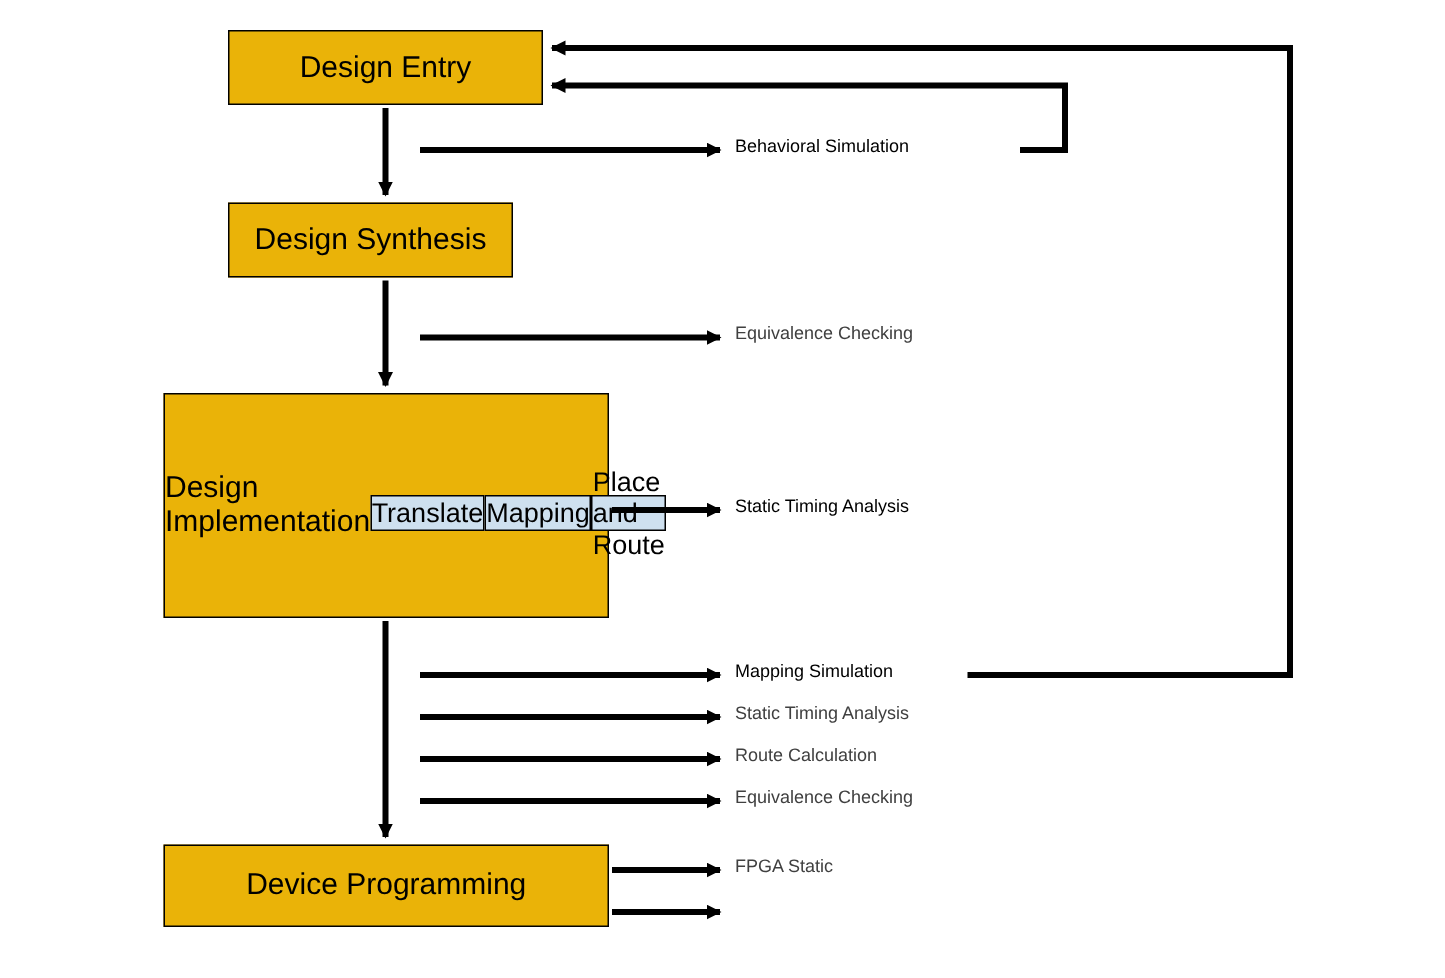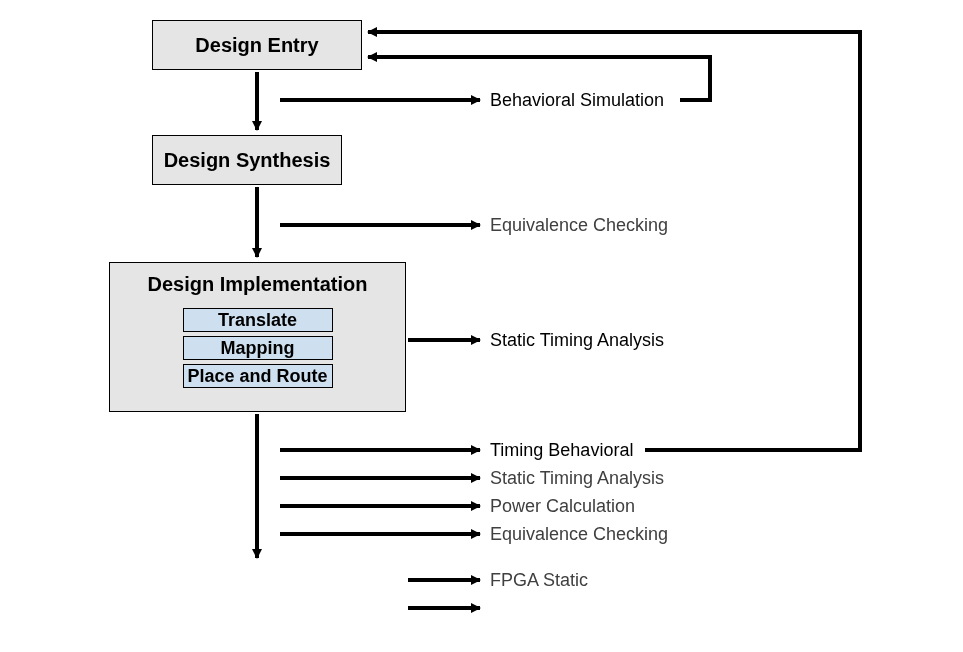--- a/index.html
+++ b/index.html
@@ -10,31 +10,30 @@
     background: #ffffff;
     font-family: Arial, Helvetica, sans-serif;
   }
   .stage {
     position: relative;
     width: 963px;
     height: 652px;
   }
   .box {
     position: absolute;
-    background: #e5e5e5;
+    background: #eab308;
     border: 1.5px solid #000;
     display: flex;
     align-items: center;
     justify-content: center;
     font-size: 20px;
     box-sizing: border-box;
-    font-weight: bold;
   }
   .impl-box {
-    flex-direction: column;
+    flex-direction: row;
     justify-content: flex-start;
     padding-top: 10px;
   }
   .impl-title {
     font-size: 20px;
     margin-bottom: 10px;
   }
   .sub-box {
     background: #cee0ef;
     border: 1.2px solid #000;
@@ -42,21 +41,21 @@
     height: 24px;
     margin: 2px 0;
     display: flex;
     align-items: center;
     justify-content: center;
     font-size: 18px;
     box-sizing: border-box;
   }
   .label {
     position: absolute;
-    font-size: 18px;
+    font-size: 12px;
     white-space: nowrap;
   }
   .red { color: #404040; }
   svg.overlay {
     position: absolute;
     left: 0; top: 0;
     width: 963px;
     height: 652px;
     pointer-events: none;
   }
@@ -80,32 +79,35 @@
       <span>Translate</span>
     </div>
     <div class="sub-box">
       <span>Mapping</span>
     </div>
     <div class="sub-box">
       <span>Place and Route</span>
     </div>
   </div>
 
+  <div class="box" style="left:109px; top:563px; width:297px; height:55px;">
+    <span>Device Programming</span>
+  </div>
 
   <div class="label" style="left:490px; top:90px;">Behavioral Simulation</div>
 
   <div class="label red" style="left:490px; top:215px;">Equivalence Checking</div>
 
   <div class="label" style="left:490px; top:330px;">Static Timing Analysis</div>
 
-  <div class="label" style="left:490px; top:440px;">Timing Behavioral</div>
+  <div class="label" style="left:490px; top:440px;">Mapping Simulation</div>
 
   <div class="label red" style="left:490px; top:468px;">Static Timing Analysis</div>
 
-  <div class="label red" style="left:490px; top:496px;">Power Calculation</div>
+  <div class="label red" style="left:490px; top:496px;">Route Calculation</div>
 
   <div class="label red" style="left:490px; top:524px;">Equivalence Checking</div>
 
   <div class="label red" style="left:490px; top:570px;">FPGA Static</div>
 
 
   <svg class="overlay">
     <defs>
       <marker id="ah" markerWidth="12" markerHeight="12" refX="9" refY="5" orient="auto" markerUnits="userSpaceOnUse">
         <path d="M0,0 L10,5 L0,10 Z" fill="#000"></path>

